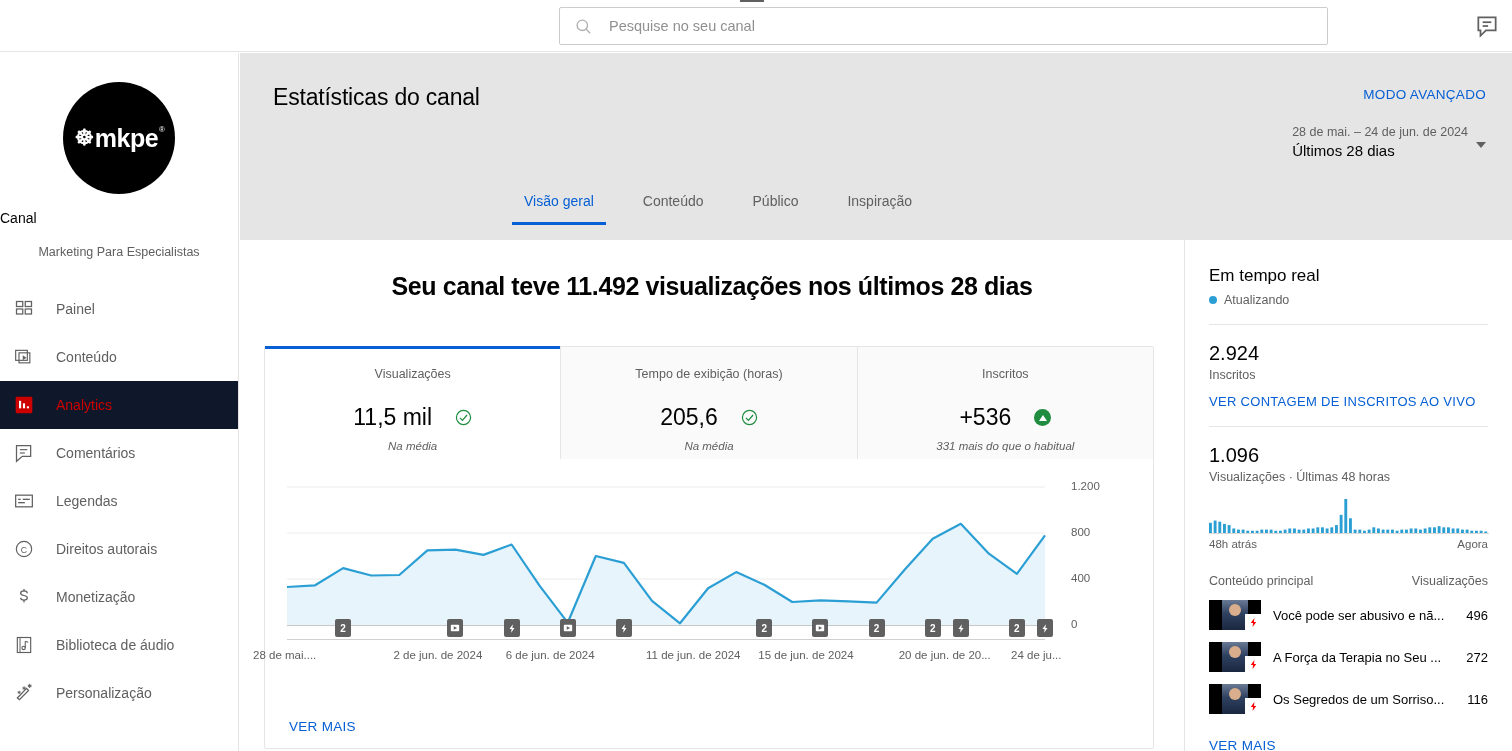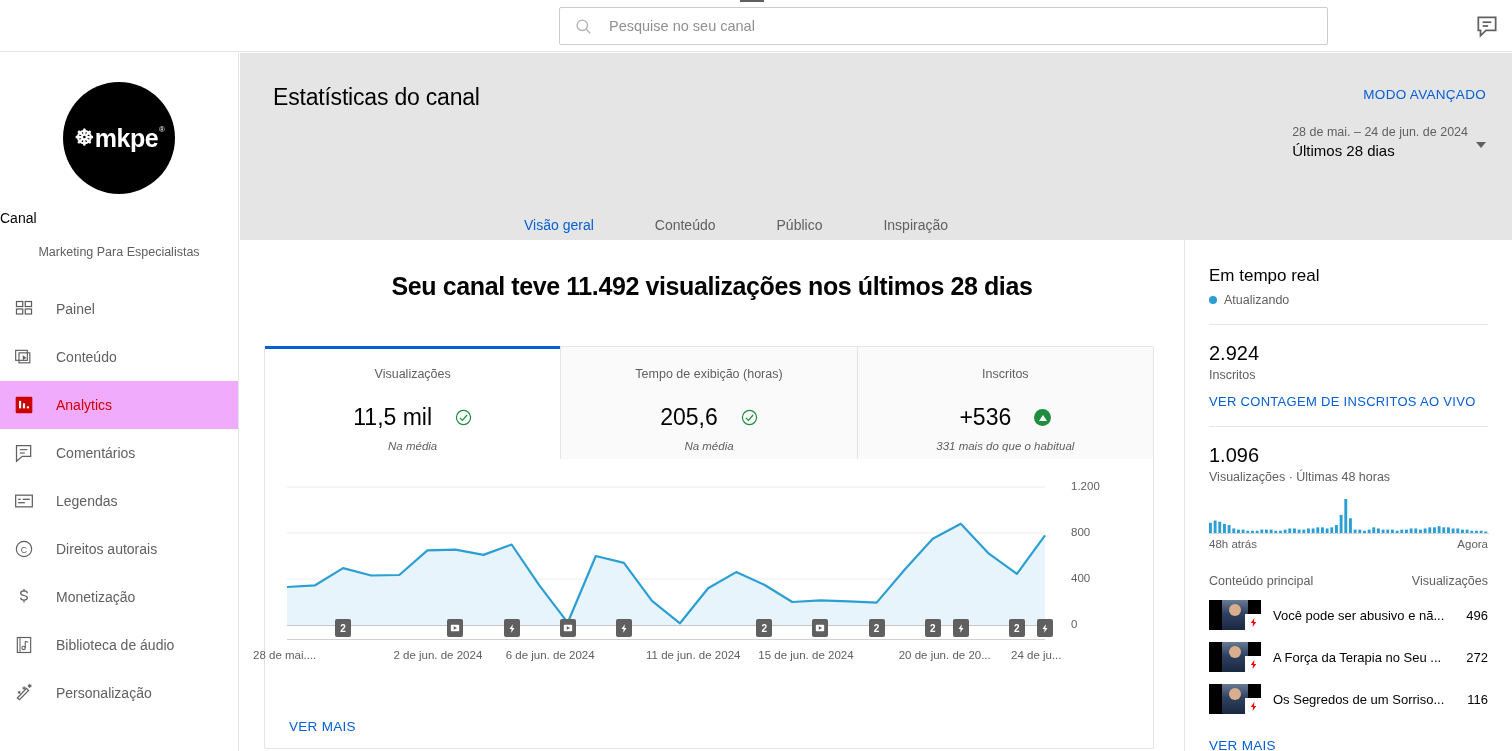--- a/index.html
+++ b/index.html
@@ -76,21 +76,21 @@
   .avatar .reg { font-size: 8px; position: relative; top: -9px; left: 1px; font-weight: 400;}
   .ch-label { font-size: 14px; color: #030303; margin-top: 16px; }
   .ch-name { text-align: center; font-size: 12.5px; color: #606060; margin-top: 19px; }
 
   .navlist { margin-top: 26px; }
   .navitem {
     display: flex; align-items: center;
     height: 48px; padding-left: 12px; gap: 20px;
     cursor: pointer; color: #606060; font-size: 14px;
   }
-  .navitem.active { background: #f0abfc; color: #cc0000; }
+  .navitem.active { background: #0f172a; color: #cc0000; }
   .navitem .ico {
     width: 24px; height: 24px; flex: none;
     display: flex; align-items: center; justify-content: center;
   }
 
   
   .main {
     position: absolute; top: 53px; left: 240px;
     width: 1272px; height: 698px;
     background: #e5e5e5; overflow: hidden;
@@ -112,21 +112,21 @@
   .daterange .dr-main { font-size: 15px; color: #030303; margin-top: 3px; }
   .caret {
     width: 0; height: 0; margin-top: 17px;
     border-left: 5.5px solid transparent;
     border-right: 5.5px solid transparent;
     border-top: 6px solid #606060;
   }
 
   .tabs {
     position: absolute; top: 140px; left: 272px;
-    display: flex; gap: 12px; margin-top: 24px;
+    display: flex; gap: 0;
   }
   .tab {
     font-size: 14px; color: #606060; padding: 0 12px 16px;
     cursor: pointer; position: relative; margin-right: 25px;
   }
   .tab:first-child { margin-left: 0; }
   .tab.active { color: #065fd4; font-weight: 500; }
   .tab.active::after {
     content: ""; position: absolute; left: 0; right: 0; bottom: 0;
     height: 3px; background: #065fd4;

